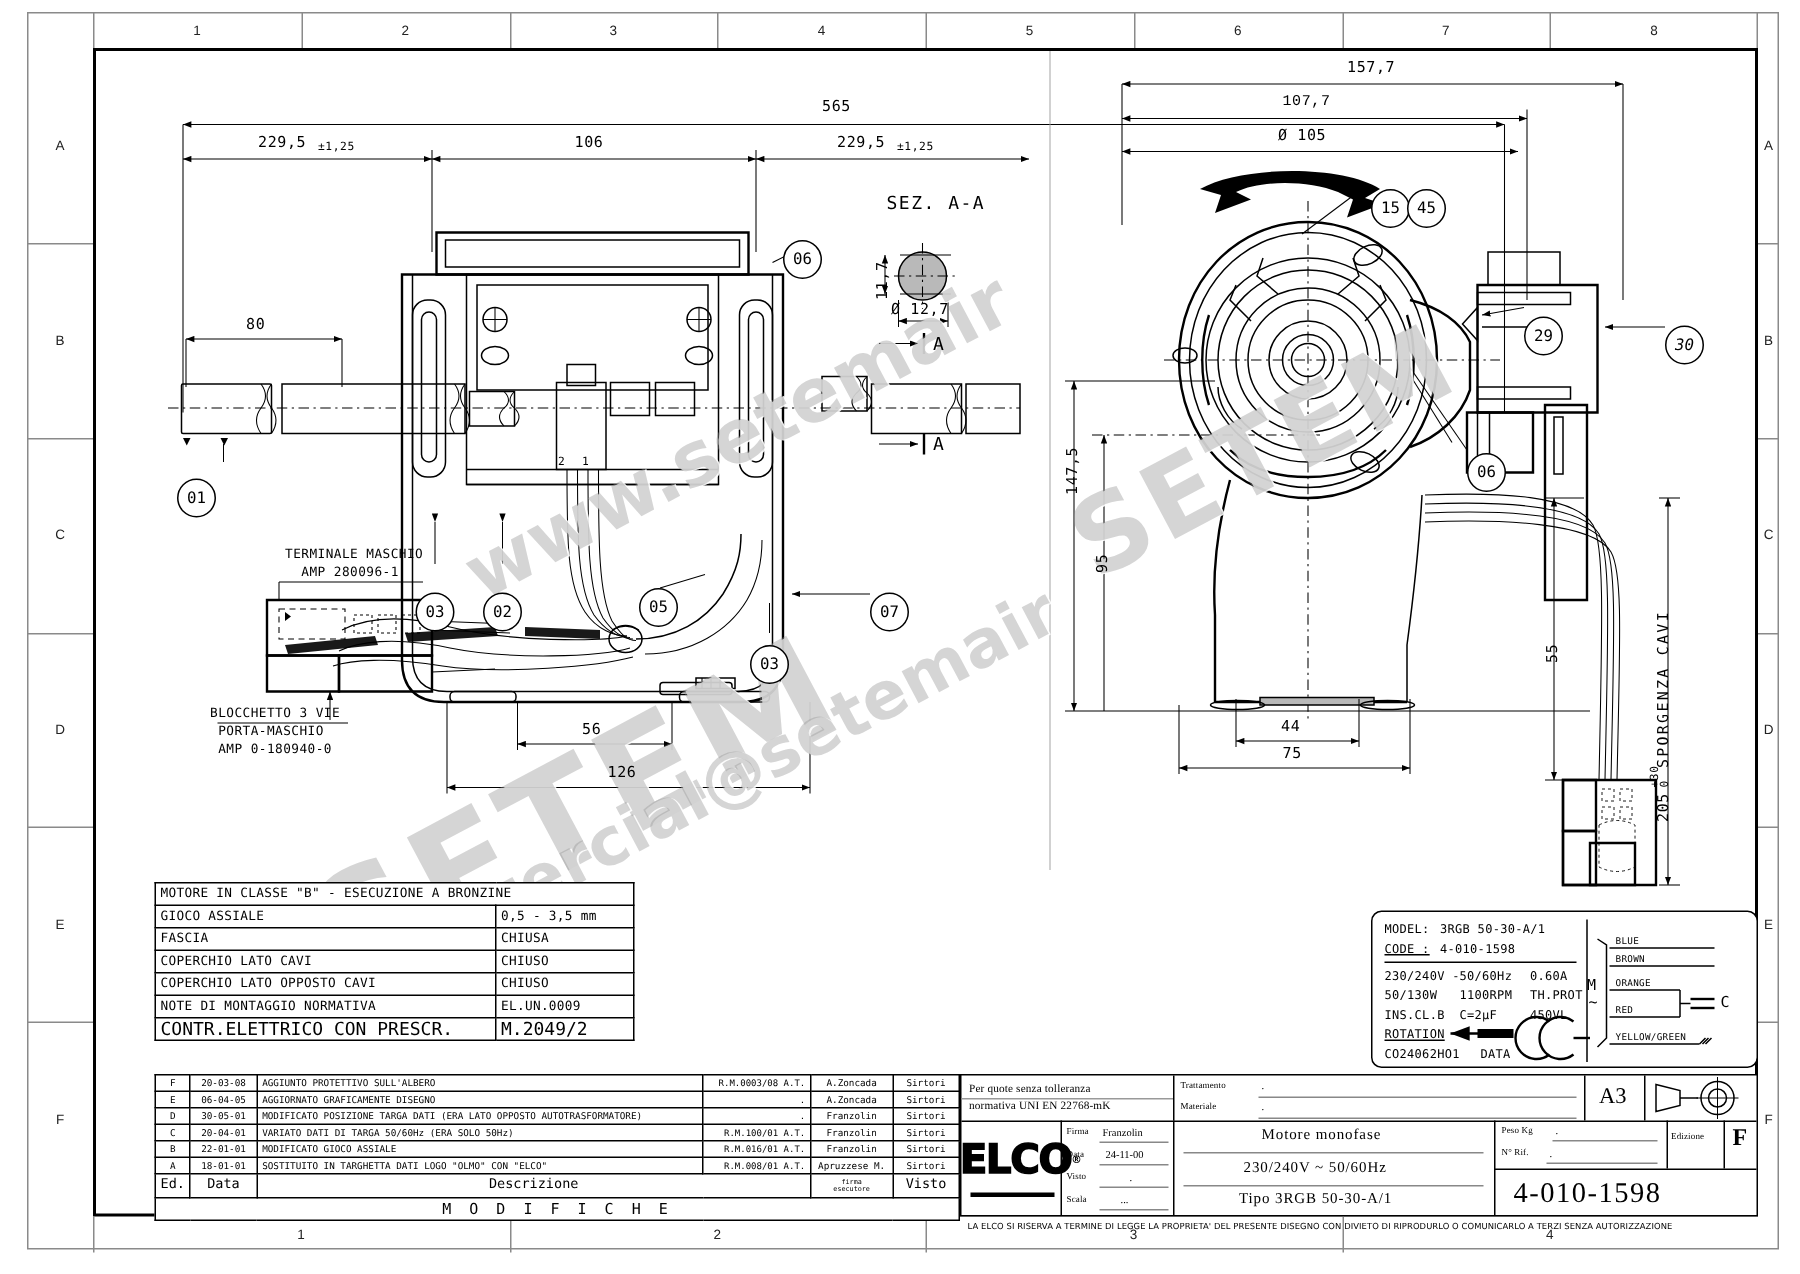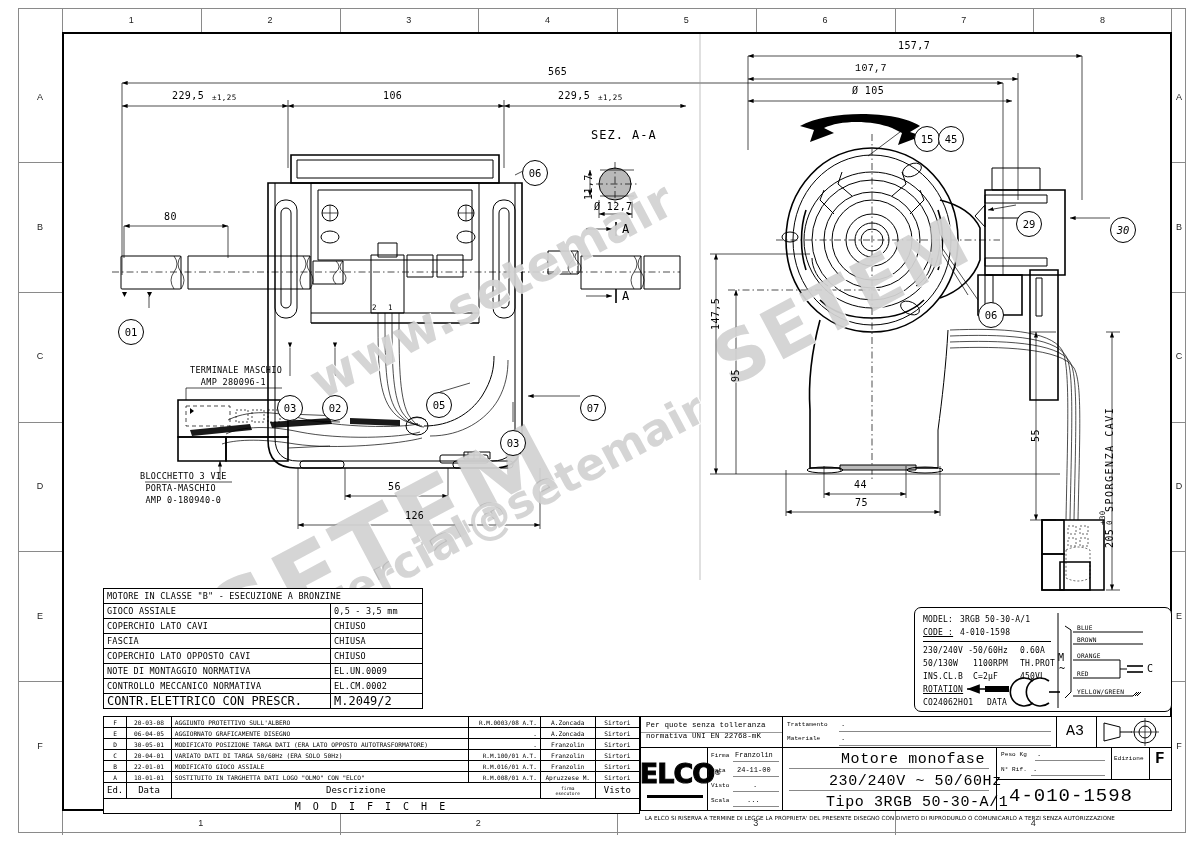--- a/index.html
+++ b/index.html
@@ -141,27 +141,27 @@
   
   #titleblock {
     position: absolute;
     left: 640px; top: 716px;
     width: 532px; height: 95px;
     border: 1.4px solid #000;
     background: #fff;
   }
   .tb-t {
     position: absolute;
-    font-family: Liberation Mono, monospace;
+    font-family: Liberation Serif, serif;
     white-space: nowrap;
     color: #000;
   }
   .tb-lbl { font-size: 6px; letter-spacing: .1px; }
   .tb-val { font-size: 7px; }
-  .tb-main { font-size: 15px; letter-spacing: .6px; }
+  .tb-main { font-size: 10px; letter-spacing: .6px; }
   .tb-code { font-size: 19px; letter-spacing: 1px; }
   .tb-a3 { font-size: 15px; }
   .tb-ed { font-size: 16px; font-weight: bold; }
 
   #elco-logo {
     position: absolute;
     left: 646px; top: 752px;
     width: 66px; height: 40px;
     font-family: "DejaVu Sans", sans-serif;
     font-weight: bold;
@@ -678,38 +678,34 @@
   <table class="tbl" id="spec-table">
     <tbody>
         <tr>
           <td colspan="2">MOTORE IN CLASSE "B" - ESECUZIONE A BRONZINE</td>
         </tr>
     <tr>
           <td>GIOCO ASSIALE</td>
           <td class="val">0,5 - 3,5 mm</td>
         </tr>
     <tr>
+          <td>FASCIA</td>
+          <td class="val">CHIUSA</td>
+        </tr>
+    <tr>
           <td>COPERCHIO LATO CAVI</td>
           <td class="val">CHIUSO</td>
         </tr>
     <tr>
-          <td>FASCIA</td>
-          <td class="val">CHIUSA</td>
-        </tr>
-    <tr>
           <td>COPERCHIO LATO OPPOSTO CAVI</td>
           <td class="val">CHIUSO</td>
         </tr>
     <tr>
           <td>NOTE DI MONTAGGIO NORMATIVA</td>
           <td class="val">EL.UN.0009</td>
-        </tr>
-    <tr>
-          <td>CONTROLLO MECCANICO NORMATIVA</td>
-          <td class="val">EL.CM.0002</td>
         </tr>
     <tr>
           <td class="big">CONTR.ELETTRICO CON PRESCR.</td>
           <td class="val big">M.2049/2</td>
         </tr>
   </tbody>
     </table>
 
   <div id="nameplate">
     <div class="np-t" style="left:8px;top:7px;">MODEL:</div>

